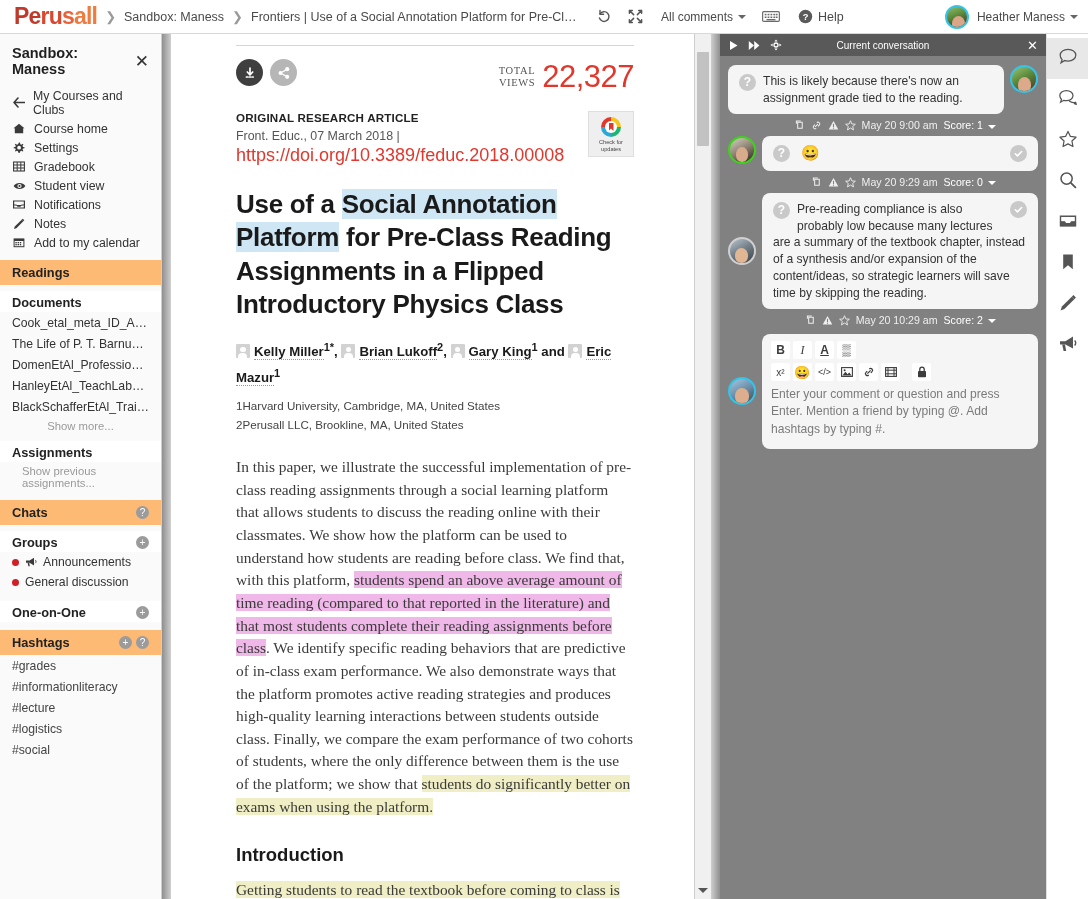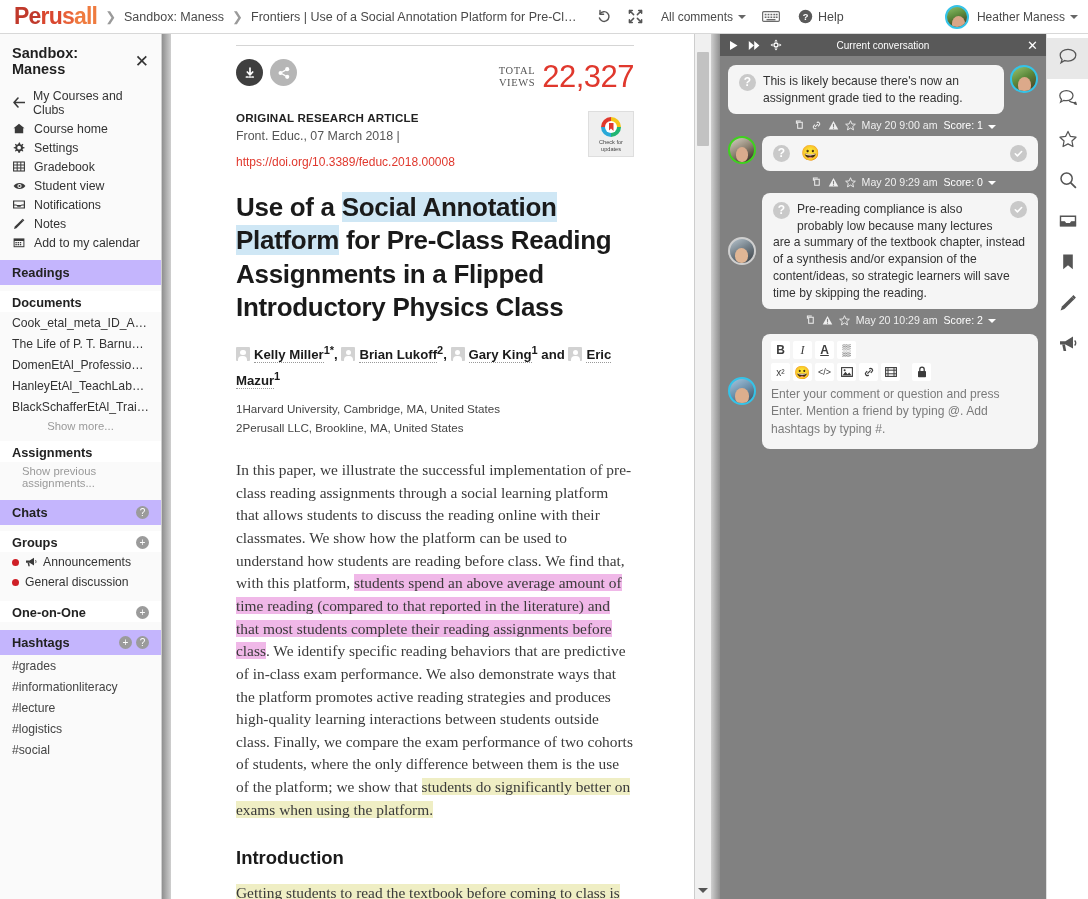--- a/index.html
+++ b/index.html
@@ -53,21 +53,21 @@
     padding: 11px 12px 9px 12px;
   }
   .sb-title { font-size: 14.5px; font-weight: bold; color: #1f1f1f; }
   .sb-close { font-size: 17px; color: #333; cursor: pointer; line-height: 1; }
   .nav-item {
     display: flex; align-items: center; gap: 8px;
     padding: 2.5px 12px; font-size: 12.3px; color: #333; cursor: pointer;
   }
   .nav-item .ic { width: 14px; text-align: center; color: #3a3a3a; font-size: 11.5px; display:inline-flex; align-items:center;justify-content:center;}
   .sec-head {
-    background: #c4b5fd; padding: 5px 12px; font-size: 12.8px; font-weight: bold;
+    background: #fdba74; padding: 5px 12px; font-size: 12.8px; font-weight: bold;
     color: #222; margin-top: 8px; display: flex; align-items: center; justify-content: space-between;
   }
   .sec-head.plain { background: #fff; margin-top: 6px; padding-top: 4px; padding-bottom: 2px;}
   .sec-icons { display: flex; gap: 4px; align-items: center; }
   .mini-btn {
     width: 13px; height: 13px; border-radius: 50%; background: #9b9b9b; color: #fff;
     font-size: 10px; line-height: 13px; text-align: center; cursor: pointer; font-weight: normal;
   }
   .doc-item { padding: 3.5px 12px; font-size: 12.2px; color: #333; cursor: pointer;
      white-space: nowrap; overflow: hidden; text-overflow: ellipsis; }
@@ -88,21 +88,21 @@
   .circ-btn { width: 27px; height: 27px; border-radius: 50%; display: flex; align-items: center;
     justify-content: center; cursor: pointer; color: #fff; }
   .circ-dark { background: #3f3f3f; } .circ-gray { background: #b6b6b6; margin-left: 7px; }
   .views-wrap { display: flex; align-items: center; gap: 7px; }
   .views-lbl { font-family: "Liberation Serif", serif; font-size: 10.5px; color: #555;
     letter-spacing: 0.6px; text-align: right; line-height: 1.15; }
   .views-num { font-size: 31px; color: #e0382d; letter-spacing: -0.5px; font-family: "Liberation Sans", sans-serif;}
   .meta-row { display: flex; justify-content: space-between; align-items: flex-start; margin-top: 16px; }
   .kicker { font-size: 11.6px; font-weight: bold; color: #222; letter-spacing: 0.2px; }
   .journal { font-size: 12.4px; color: #555; margin-top: 5px; }
-  .doi { font-size: 12px; color: #e0382d; margin-top: 12px; cursor: pointer; }
+  .doi { font-size: 18px; color: #e0382d; margin-top: 2px; cursor: pointer; }
   .crossmark {
     width: 46px; height: 46px; background: #efefef; border: 1px solid #dedede;
     display: flex; flex-direction: column; align-items: center; justify-content: center;
     cursor: pointer; padding-top:2px;
   }
   .cm-ring { width: 20px; height: 20px; border-radius: 50%;
     background: conic-gradient(#f5c518 0deg 90deg, #21b573 90deg 180deg, #2aa9d8 180deg 270deg, #e0382d 270deg 360deg);
     display:flex;align-items:center;justify-content:center; }
   .cm-inner{width:12px;height:12px;border-radius:50%;background:#fff;display:flex;align-items:center;justify-content:center;}
   .cm-bmk{width:5px;height:8px;background:#e0382d;clip-path:polygon(0 0,100% 0,100% 100%,50% 70%,0 100%);}

